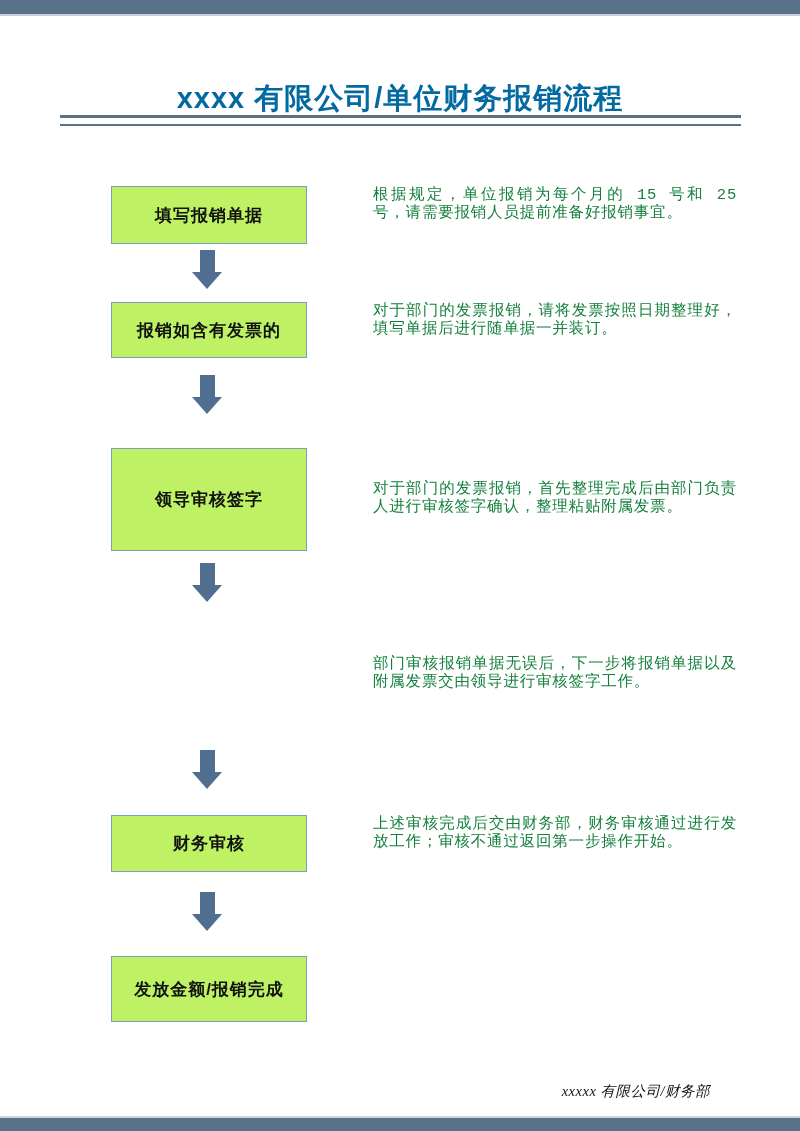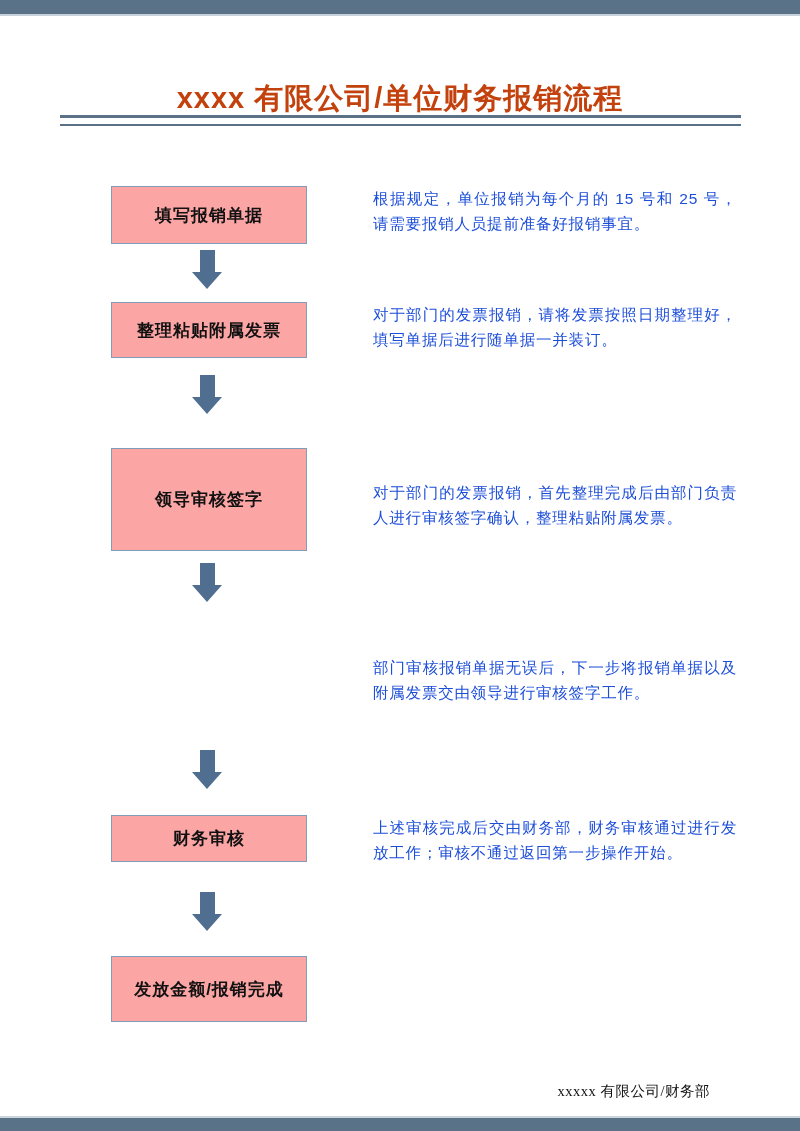--- a/index.html
+++ b/index.html
@@ -20,35 +20,35 @@
   .bottom-bar{
     position:absolute;left:0;bottom:0;width:800px;height:13px;
     background:#5a7288;
     border-top:2px solid #ccd4dc;
   }
   
   .title{
     position:absolute;left:0;top:60px;width:800px;
     text-align:center;
     font-size:29px;line-height:38px;font-weight:bold;
-    letter-spacing:1px;color:#c2410c;
+    letter-spacing:1px;color:#0369a1;
     font-family:"Liberation Sans","DejaVu Sans",sans-serif;
   }
   .title-rule{
     position:absolute;left:60px;top:115px;width:681px;height:0;
     border-top:3px solid #5b7186;
   }
   .title-rule2{
     position:absolute;left:60px;top:124px;width:681px;height:0;
     border-top:2px solid #5b7186;
   }
   
   .fbox{
     position:absolute;left:111px;width:196px;
-    background:#fca5a5;
+    background:#bef264;
     border:1.5px solid #7f9db8;
     box-sizing:border-box;
     display:flex;align-items:center;justify-content:center;
   }
   .fbox .label, .diamond-wrap .label{
     font-size:17px;font-weight:bold;color:#111;
     letter-spacing:1px;white-space:nowrap;
     font-family:"Liberation Sans","DejaVu Sans",sans-serif;
   }
   .diamond-wrap{
@@ -66,29 +66,29 @@
   .arrow .stem{width:15px;height:22px;background:#4f6e90;margin:0 auto;}
   .arrow .head{
     width:0;height:0;margin:0 auto;
     border-left:15px solid transparent;
     border-right:15px solid transparent;
     border-top:17px solid #4f6e90;
   }
   
   .desc{
     position:absolute;left:373px;width:364px;
-    font-family:Liberation Sans, sans-serif;
-    font-size:15.5px;line-height:25px;letter-spacing:0.8px;
-    color:#1d4ed8;text-align:justify;
+    font-family:Liberation Mono, monospace;
+    font-size:15.5px;line-height:18px;letter-spacing:0.8px;
+    color:#15803d;text-align:justify;
   }
   
   .footer{
     position:absolute;right:90px;top:1082px;
     font-family:"Liberation Serif","DejaVu Serif",serif;
-    font-size:14.5px;color:#111;letter-spacing:0.5px;
+    font-size:14.5px;color:#111;letter-spacing:0.5px;font-style:italic;
   }
 </style>
 </head>
 <body>
 
 <div class="page">
 
   <div class="top-bar"></div>
 
   <h1 class="title">xxxx 有限公司/单位财务报销流程</h1>
@@ -99,21 +99,21 @@
     <span class="label">填写报销单据</span>
   </div>
   <div class="desc" style="top:186px">根据规定，单位报销为每个月的 15 号和 25 号，请需要报销人员提前准备好报销事宜。</div>
 
   <div class="arrow" style="top:250px">
     <div class="stem"></div>
     <div class="head"></div>
   </div>
 
   <div class="fbox" style="top:302px;height:56px">
-    <span class="label">整理粘贴附属发票</span>
+    <span class="label">报销如含有发票的</span>
   </div>
   <div class="desc" style="top:302px">对于部门的发票报销，请将发票按照日期整理好，填写单据后进行随单据一并装订。</div>
 
   <div class="arrow" style="top:375px">
     <div class="stem"></div>
     <div class="head"></div>
   </div>
 
   <div class="fbox" style="top:448px;height:103px">
     <span class="label">领导审核签字</span>
@@ -125,21 +125,21 @@
     <div class="head"></div>
   </div>
 
   <div class="desc" style="top:655px">部门审核报销单据无误后，下一步将报销单据以及附属发票交由领导进行审核签字工作。</div>
 
   <div class="arrow" style="top:750px">
     <div class="stem"></div>
     <div class="head"></div>
   </div>
 
-  <div class="fbox" style="top:815px;height:47px">
+  <div class="fbox" style="top:815px;height:57px">
     <span class="label">财务审核</span>
   </div>
   <div class="desc" style="top:815px">上述审核完成后交由财务部，财务审核通过进行发放工作；审核不通过返回第一步操作开始。</div>
 
   <div class="arrow" style="top:892px">
     <div class="stem"></div>
     <div class="head"></div>
   </div>
 
   <div class="fbox" style="top:956px;height:66px">

